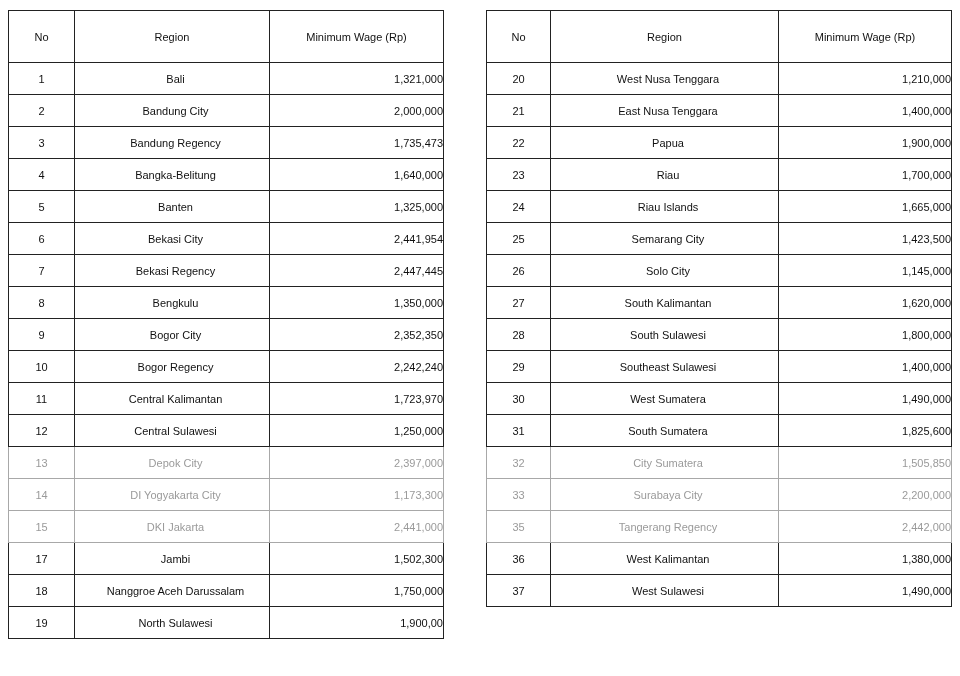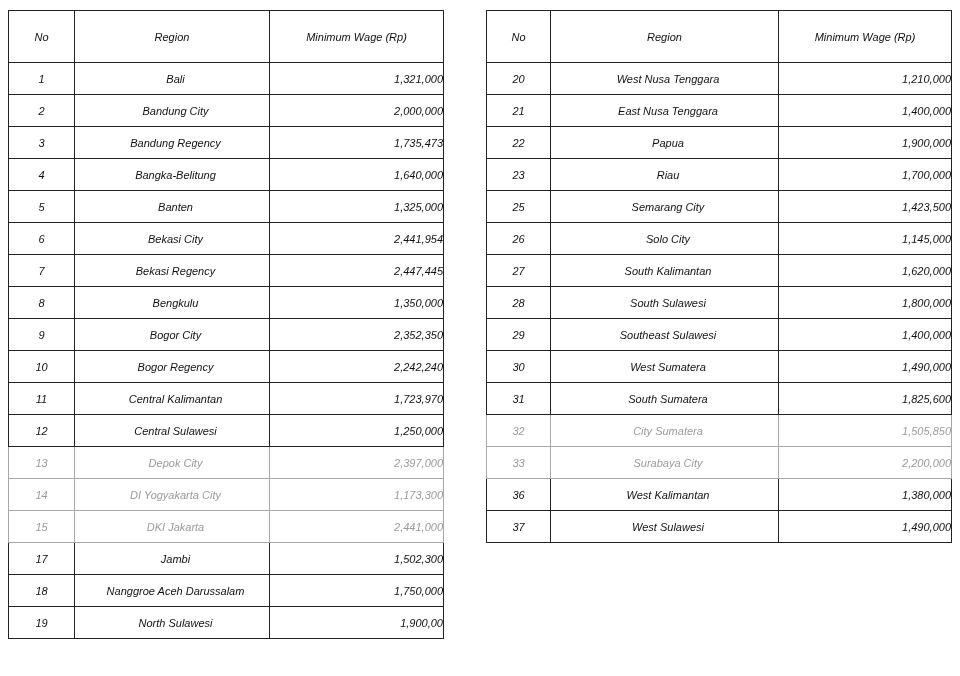--- a/index.html
+++ b/index.html
@@ -1,18 +1,18 @@
 <!DOCTYPE html>
 <html><head>
 <meta charset="utf-8">
 <style>
   html, body { margin: 0; padding: 0; background: #ffffff; }
   body { width: 960px; height: 676px; position: relative; overflow: hidden;
          font-family: "Liberation Sans", sans-serif; color: #111; }
-  table.wage { position: absolute; border-collapse: collapse; font-size: 11px; font-style: italic; }
+  table.wage { position: absolute; border-collapse: collapse; font-size: 11px; }
   table.wage td, table.wage th { border: 1px solid #222; padding: 0; }
   table.wage th { font-weight: normal; height: 51px; text-align: center; }
   table.wage td { height: 31px; }
   td.no { text-align: center; }
   td.region { text-align: center; padding-left: 7px !important; }
   td.wage { text-align: right; }
   tr.faded td { color: #9a9a9a; border-color: #a8a8a8; }
   #left { left: 8px; top: 10px; }
   #right { left: 486px; top: 10px; }
   #left col.c1 { width: 66px; } #left col.c2 { width: 195px; } #left col.c3 { width: 174px; }
@@ -156,20 +156,25 @@
         <td class="no">22</td>
         <td class="region">Papua</td>
         <td class="wage">1,900,000</td>
       </tr>
       <tr>
         <td class="no">23</td>
         <td class="region">Riau</td>
         <td class="wage">1,700,000</td>
       </tr>
       <tr>
+        <td class="no">24</td>
+        <td class="region">Riau Islands</td>
+        <td class="wage">1,665,000</td>
+      </tr>
+      <tr>
         <td class="no">25</td>
         <td class="region">Semarang City</td>
         <td class="wage">1,423,500</td>
       </tr>
       <tr>
         <td class="no">26</td>
         <td class="region">Solo City</td>
         <td class="wage">1,145,000</td>
       </tr>
       <tr>
@@ -199,20 +204,25 @@
       </tr>
       <tr class="faded">
         <td class="no">32</td>
         <td class="region">City Sumatera</td>
         <td class="wage">1,505,850</td>
       </tr>
       <tr class="faded">
         <td class="no">33</td>
         <td class="region">Surabaya City</td>
         <td class="wage">2,200,000</td>
+      </tr>
+      <tr class="faded">
+        <td class="no">35</td>
+        <td class="region">Tangerang Regency</td>
+        <td class="wage">2,442,000</td>
       </tr>
       <tr>
         <td class="no">36</td>
         <td class="region">West Kalimantan</td>
         <td class="wage">1,380,000</td>
       </tr>
       <tr>
         <td class="no">37</td>
         <td class="region">West Sulawesi</td>
         <td class="wage">1,490,000</td>

